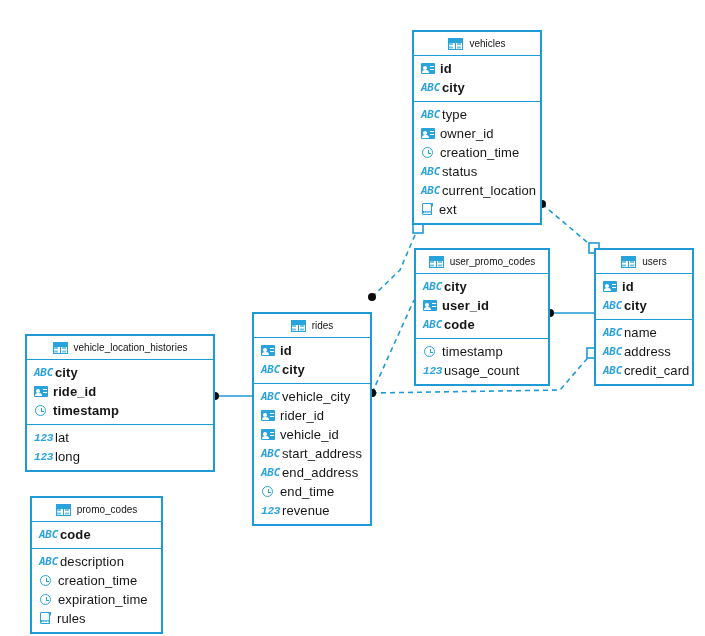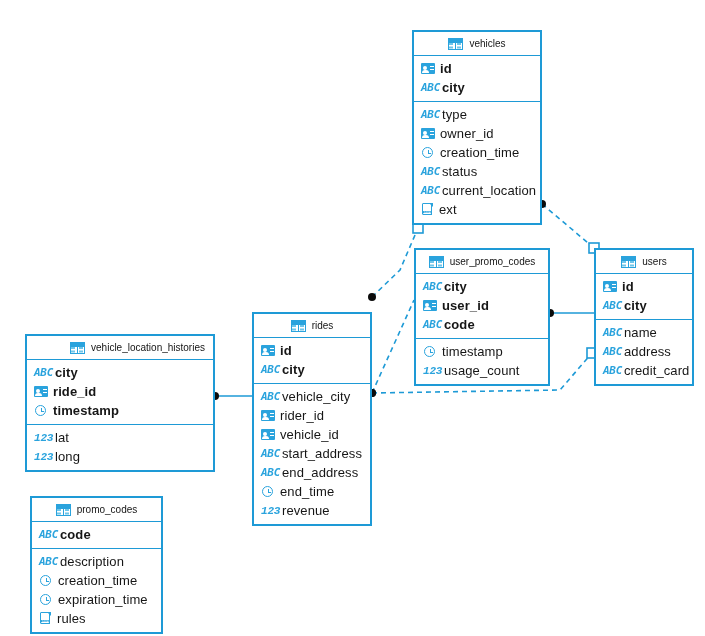--- a/index.html
+++ b/index.html
@@ -26,21 +26,21 @@
     display:flex;align-items:center;gap:6px;
     height:24px;
     padding:0 8px;
     border-bottom:1px solid #1e9ad6;
     box-sizing:border-box;
     font-size:10px;
     color:#141414;
     background:#fff;
   }
   .tbl-header.center{justify-content:center;}
-  .tbl-header.left{justify-content:flex-end;}
+  .tbl-header.left{justify-content:center;}
 
   .section{padding:3px 4px 4px 0;}
   .section + .section{border-top:1px solid #1e9ad6;}
   .section.keys .col-name{font-weight:bold;}
 
   .col{
     display:flex;align-items:center;gap:5px;
     height:19px;
     padding:0 7px;
     box-sizing:border-box;

